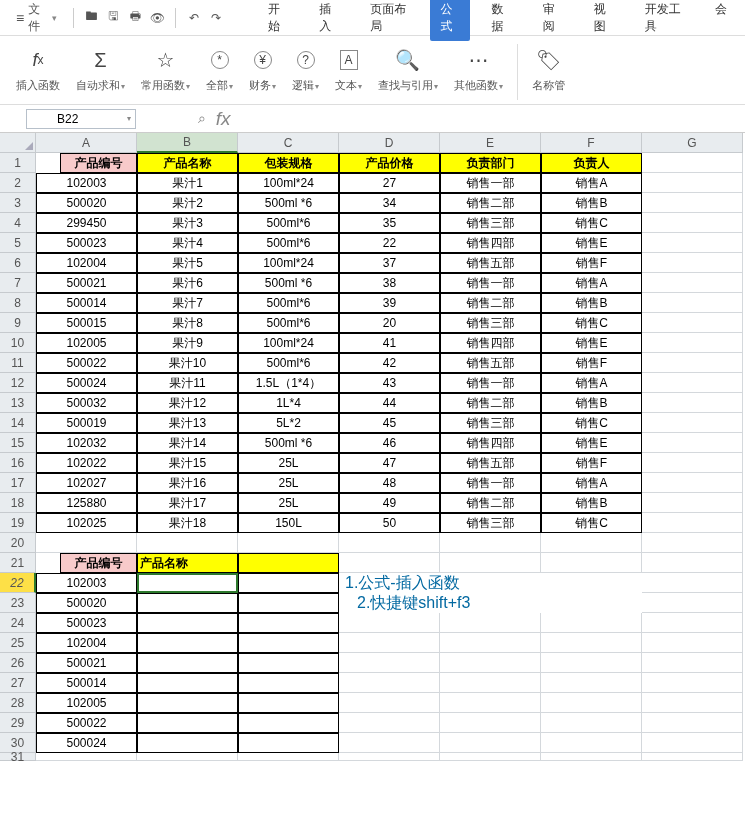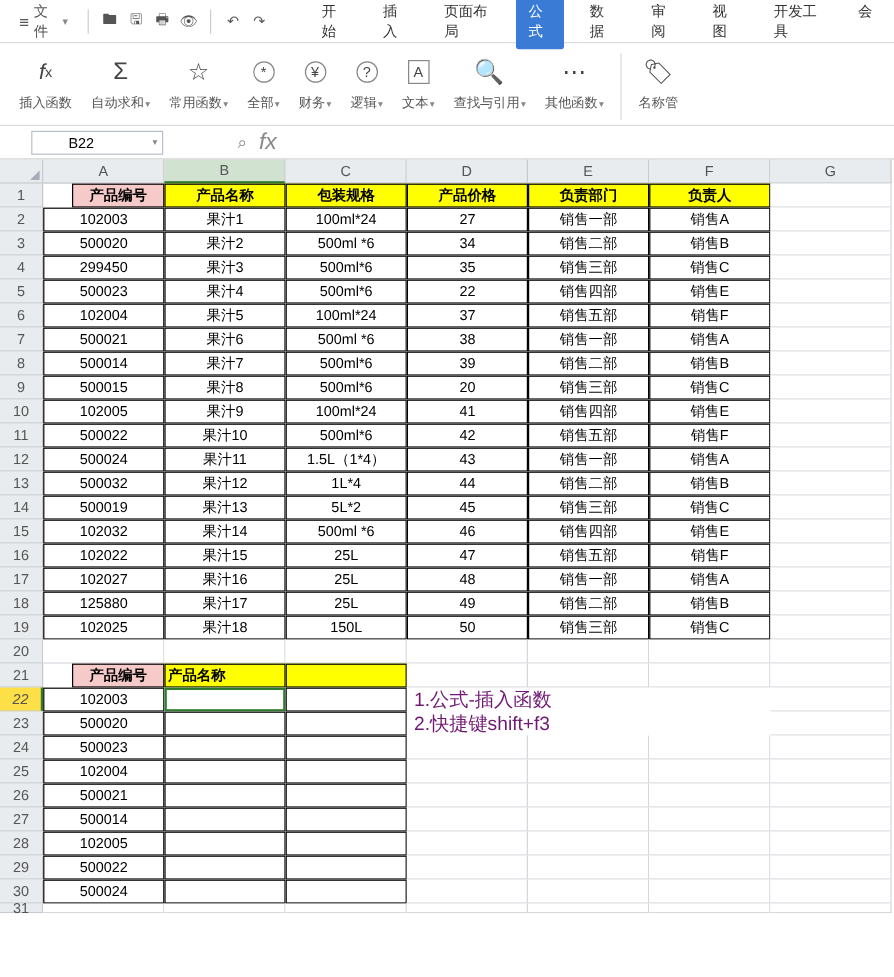--- a/index.html
+++ b/index.html
@@ -36,21 +36,21 @@
     
     .grid { position: relative; display: grid; grid-template-columns: 36px repeat(7, 101px); }
     .colhead, .rowhead, .corner { background: #e8ecef; border-right: 1px solid #c6cace; border-bottom: 1px solid #c6cace; display: flex; align-items: center; justify-content: center; color: #555; height: 20px; }
     .colhead.sel { background: #d1e3d0; border-bottom: 2px solid #2d7a2d; height: 20px; }
     .rowhead { justify-content: center; }
     .cell { border-right: 1px solid #d4d8dc; border-bottom: 1px solid #d4d8dc; display: flex; align-items: center; justify-content: center; height: 20px; padding: 0 2px; overflow: hidden; white-space: nowrap; background: #fff; }
     .cell.bordered { border: 1px solid #000; }
     .hdr-pink { background: #f7caca; font-weight: bold; border: 1px solid #000; margin-left: 24px; }
     .hdr-yellow { background: #ffff00; font-weight: bold; border: 1px solid #000; }
     .sel-cell { border: 2px solid #2d7a2d !important; }
-    .note-text { color: #701a75; font-size: 16px; text-align: left; justify-content: flex-start; padding-left: 6px; border: none; overflow: visible; }
+    .note-text { color: #0369a1; font-size: 16px; text-align: left; justify-content: flex-start; padding-left: 6px; border: none; overflow: visible; }
     .rowhead.sel { background: #fde047; border-right: 2px solid #2d7a2d; font-style: italic; }
     .corner-tri { position: relative; }
     .corner-tri::after { content: ""; position: absolute; right: 2px; bottom: 2px; width: 0; height: 0; border-right: 8px solid #aab; border-top: 8px solid transparent; }
   </style>
 </head>
 <body>
 
 <div class="menubar">
   <div class="menu-file">
     <span class="hamburger">≡</span>
@@ -326,21 +326,21 @@
     <div class="rowhead sel">22</div>
     <div class="cell bordered">102003</div>
     <div class="cell bordered sel-cell"></div>
     <div class="cell bordered"></div>
     <div class="cell note-text" style="grid-column: span 3; height: 20px;">1.公式-插入函数</div>
     <div class="cell"></div>
     <div class="rowhead">23</div>
     <div class="cell bordered">500020</div>
     <div class="cell bordered"></div>
     <div class="cell bordered"></div>
-    <div class="cell note-text" style="grid-column: span 3; height: 20px;">2.快捷键shift+f3</div>
+    <div class="cell note-text" style="grid-column: span 3; height: 20px; margin-left: 12px;">2.快捷键shift+f3</div>
     <div class="cell"></div>
     <div class="rowhead">24</div>
     <div class="cell bordered">500023</div>
     <div class="cell bordered"></div>
     <div class="cell bordered"></div>
     <div class="cell"></div>
     <div class="cell"></div>
     <div class="cell"></div>
     <div class="cell"></div>
     <div class="rowhead">25</div>

